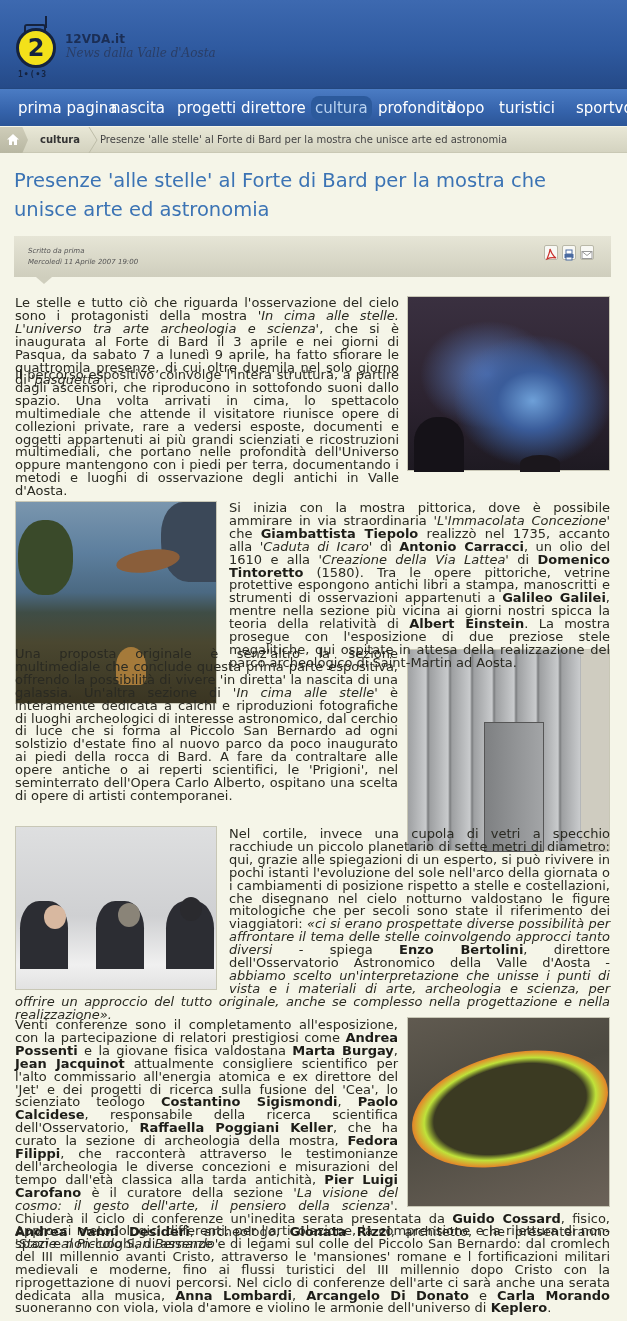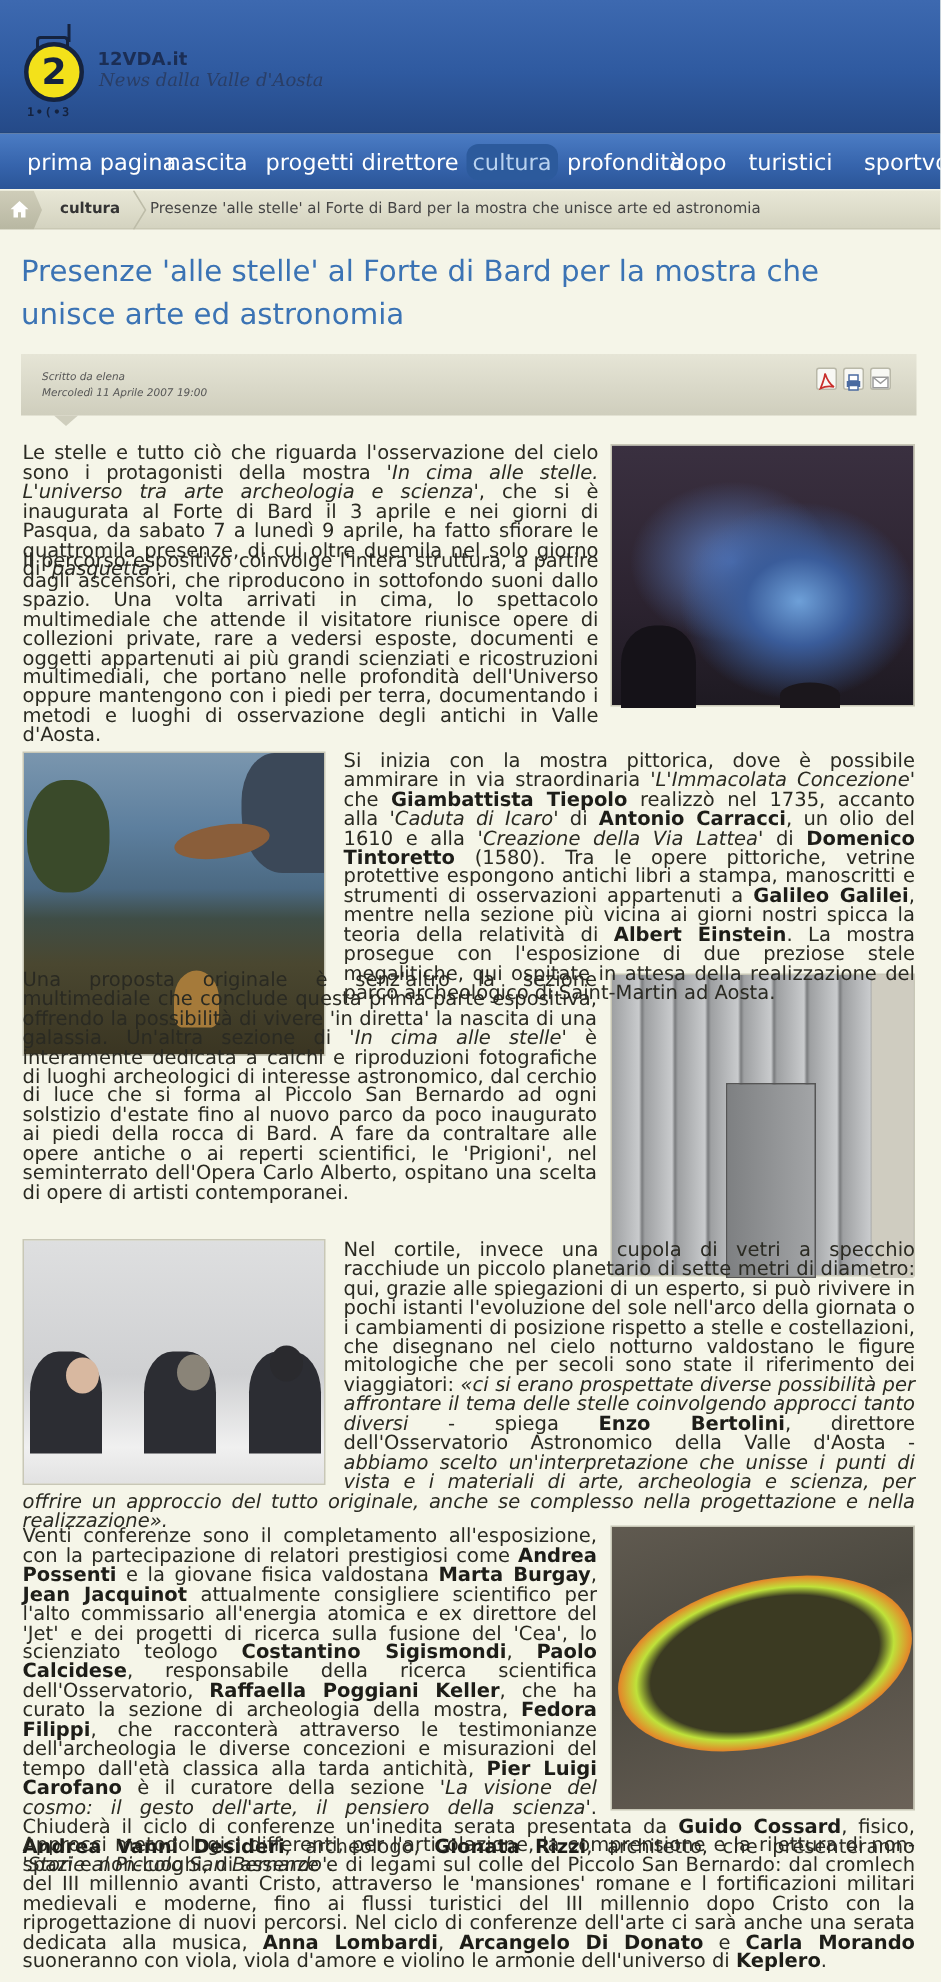--- a/index.html
+++ b/index.html
@@ -84,21 +84,21 @@
   <a class="crumb1">cultura</a>
   <svg class="sep" viewBox="0 0 10 26">
       <path d="M1 0 L9 13 L1 26" stroke="#bdbca8" fill="none"></path>
     </svg>
   <span class="crumb2">Presenze 'alle stelle' al Forte di Bard per la mostra che unisce arte ed astronomia</span>
 </div>
 
 <h1 class="title">Presenze 'alle stelle' al Forte di Bard per la mostra che unisce arte ed astronomia</h1>
 
 <div class="meta">
-  <div class="author">Scritto da elena</div>
+  <div class="author">Scritto da prima</div>
   <div class="date">Mercoledì 11 Aprile 2007 19:00</div>
   <a class="ic" style="left:530px">
     <svg width="12" height="13" viewBox="0 0 12 13">
         <path d="M2 11 C4 6,5 3,5 1 C6 4,8 8,11 10 C7 9,4 10,2 11Z" fill="none" stroke="#c9302c" stroke-width="1.2"></path>
       </svg>
   </a>
   <a class="ic" style="left:548px">
     <svg width="12" height="13" viewBox="0 0 12 13">
         <rect x="3" y="2" width="6" height="4" fill="#fff" stroke="#4a6aa0"></rect>
         <rect x="1.5" y="6" width="9" height="4" fill="#4a6aa0"></rect>

